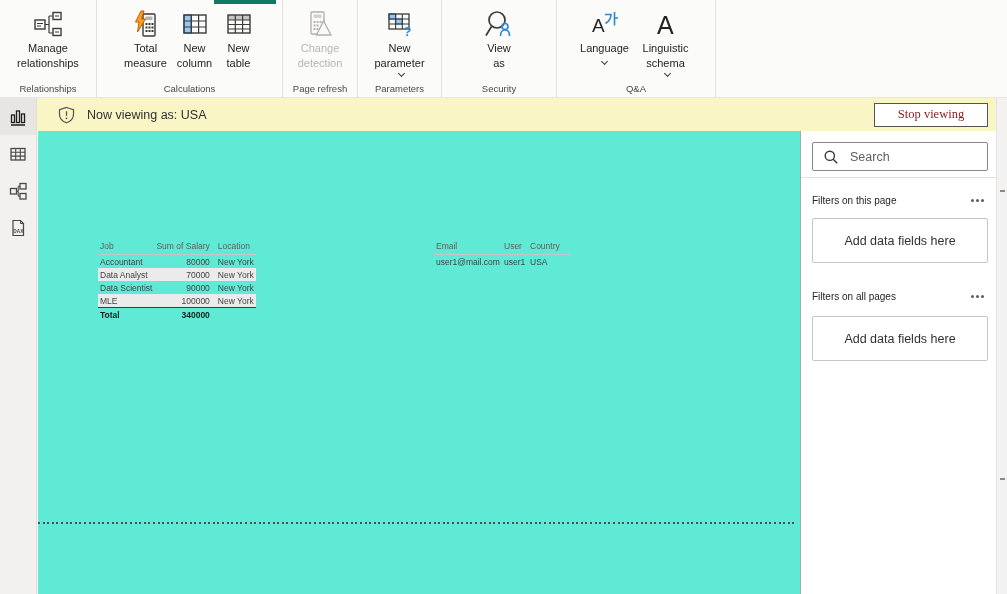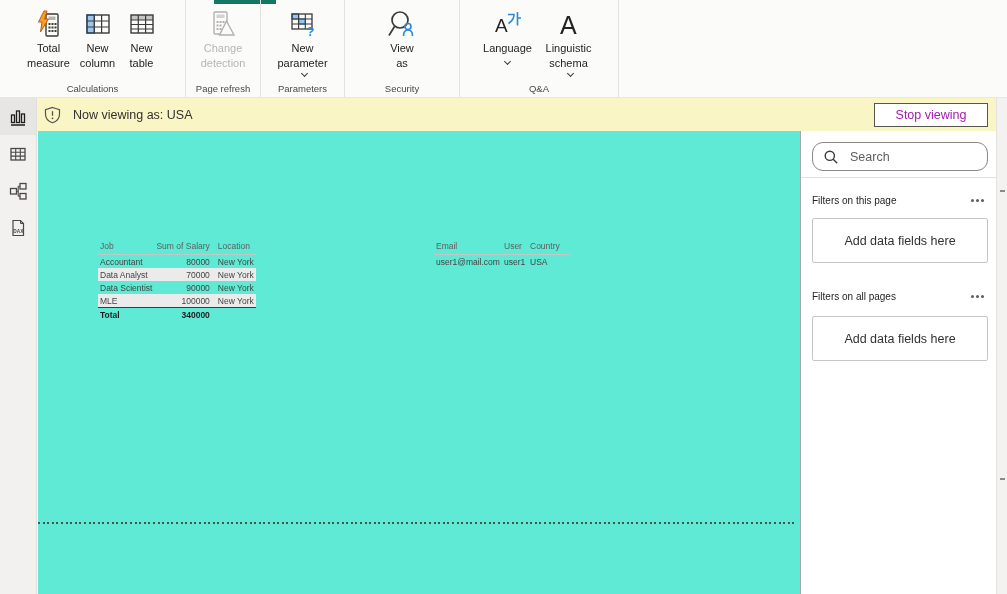--- a/index.html
+++ b/index.html
@@ -15,23 +15,23 @@
   .g-rel{width:97px}.g-calc{width:186px}.g-page{width:75px}.g-param{width:84px}.g-sec{width:115px}.g-qa{width:159px}
   .glabel { position:absolute; bottom:3px; left:0; width:100%; text-align:center; font-size:9.5px; color:#494847; }
   .rbtn { display:flex; flex-direction:column; align-items:center; text-align:center; font-size:11px; line-height:15px; color:#252423; cursor:pointer; }
   .rbtn svg { width:30px; height:30px; margin-bottom:2px; flex:none; }
   .rbtn.disabled { color:#b8b6b4; }
   .w88{width:88px}.w46{width:46px}.w50{width:50px}.w40{width:40px}.w64{width:64px}.w66{width:66px}.w54{width:54px}.w36{width:36px}.w58{width:58px}.w62{width:62px}
   .chev { width:5px; height:5px; border-right:1.3px solid #3b3a39; border-bottom:1.3px solid #3b3a39; transform:rotate(45deg); display:inline-block; vertical-align:2px; margin-left:4px; }
   .chev-below { display:block; margin:3px auto 0; }
 
   
-  .banner { position:absolute; left:37px; top:98px; width:959px; height:33px; background:#faf5c5; display:flex; align-items:center; padding-left:7px; }
+  .banner { position:absolute; left:37px; top:98px; width:959px; height:33px; background:#faf5c5; display:flex; align-items:center; padding-left:21px; }
   .banner-text { font-size:12.5px; color:#323130; margin-left:12px; }
-  .stop-btn { margin-left:auto; margin-right:8px; width:114px; height:24px; background:#fff; border:1px solid #57554f; font-size:12.5px; color:#a21caf; display:flex; align-items:center; justify-content:center; cursor:pointer; font-family:Liberation Sans, sans-serif; }
+  .stop-btn { margin-left:auto; margin-right:8px; width:114px; height:24px; background:#fff; border:1px solid #57554f; font-size:12.5px; color:#7f1d1d; display:flex; align-items:center; justify-content:center; cursor:pointer; font-family:Liberation Serif, serif; }
 
   
   .sidebar { position:absolute; left:0; top:98px; width:37px; height:496px; background:#f2f1f0; border-right:1px solid #e1dfdd; }
   .side-item { width:36px; height:37px; display:flex; align-items:center; justify-content:center; cursor:pointer; }
   .side-item.active { background:#e8e6e4; }
 
   
   .canvas { position:absolute; left:38px; top:131px; width:762px; height:463px; background:#5eead4; }
   .pane-divider { position:absolute; left:800px; top:131px; width:1px; height:463px; background:#aaa8a6; }
   .dotted-line { position:absolute; left:0; top:391px; width:758px; height:2px;
@@ -44,21 +44,21 @@
   table.pbi th { font-weight:normal; color:#605e5c; text-align:left; padding:2px 2px 3px 2px; border-bottom:1px solid #c6c6c6; white-space:nowrap; }
   table.pbi td { padding:1.5px 2px; white-space:nowrap; }
   table.pbi .num { text-align:right; }
   .v1 .c1{width:56px}.v1 .c2{width:46px}.v1 .c3{width:42px; padding-left:6px;}
   .v2 .c1{width:68px}.v2 .c2{width:26px}.v2 .c3{width:42px}
   .v1 tr.alt td { background:#ebebeb; }
   .v1 tr.total td { font-weight:bold; color:#1c1c1c; border-top:1px solid #3b3b3b; }
 
   
   .filters { position:absolute; left:801px; top:131px; width:195px; height:463px; background:#fff; }
-  .searchbox { position:absolute; left:11px; top:11px; width:176px; height:29px; border:1px solid #8a8886; border-radius:11px; display:flex; align-items:center; padding-left:10px; gap:11px; background:#fff; }
+  .searchbox { position:absolute; left:11px; top:11px; width:176px; height:29px; border:1px solid #8a8886; border-radius:2px; display:flex; align-items:center; padding-left:10px; gap:11px; background:#fff; }
   .searchbox input { border:none; outline:none; font-family:inherit; font-size:12.5px; color:#323130; width:120px; background:transparent; }
   .searchbox input::placeholder { color:#605e5c; opacity:1; }
   .filters-hr { position:absolute; left:0; top:46px; width:195px; height:1px; background:#e3e1df; }
   .fsection-title { position:absolute; left:11px; width:174px; display:flex; align-items:center; justify-content:space-between; font-size:10px; color:#252423; }
   .ft1 { top:64px; } .ft2 { top:160px; }
   .dots { width:3px; height:3px; border-radius:50%; background:#605e5c; box-shadow:5px 0 0 #605e5c,10px 0 0 #605e5c; margin-right:12px; cursor:pointer; }
   .drop-area { position:absolute; left:11px; width:176px; height:45px; border:1px solid #c8c6c4; border-radius:2px; display:flex; align-items:center; justify-content:center; font-size:12.5px; color:#323130; }
   .fb1 { top:87px; } .fb2 { top:185px; }
 
   
@@ -66,20 +66,35 @@
   .strip-dash { position:absolute; left:3px; width:5px; height:2px; background:#8a8886; }
   .sd1 { top:92px; } .sd2 { top:380px; }
 </style>
 </head>
 <body>
 
 <div class="ribbon">
   <div class="tab-indicator"></div>
   <div class="rgroups">
 
+    <div class="rgroup g-rel">
+      <div class="rbtn w88">
+        <svg viewBox="0 0 30 30" fill="none" stroke="#3b3a39" stroke-width="1.4">
+          <rect x="2" y="11" width="10" height="9"></rect>
+            <path d="M4 14.5 H10 M4 17 H8" stroke-width="1"></path>
+          <rect x="20" y="3.5" width="8" height="7"></rect>
+            <path d="M22 7 H26" stroke-width="1"></path>
+          <rect x="20" y="19.5" width="8" height="7"></rect>
+            <path d="M22 23 H26" stroke-width="1"></path>
+          <path d="M12 15.5 H16 M16 7 V24 M16 7 H20 M16 24 H20" stroke-width="1.2"></path>
+        </svg>
+        <span>Manage relationships</span>
+      </div>
+      <div class="glabel">Relationships</div>
+    </div>
 
     <div class="rgroup g-calc">
       <div class="rbtn w50">
         <svg viewBox="0 0 30 30" fill="none" stroke="#3b3a39" stroke-width="1.4">
           <rect x="12" y="5" width="12" height="22" rx="1"></rect>
           <rect x="14.5" y="7.5" width="7" height="3.5" fill="#b5b3b1" stroke="none"></rect>
           <g fill="#3b3a39" stroke="none">
             <rect x="14.5" y="14" width="2" height="2"></rect>
               <rect x="17.5" y="14" width="2" height="2"></rect>
               <rect x="20.5" y="14" width="2" height="2"></rect>

